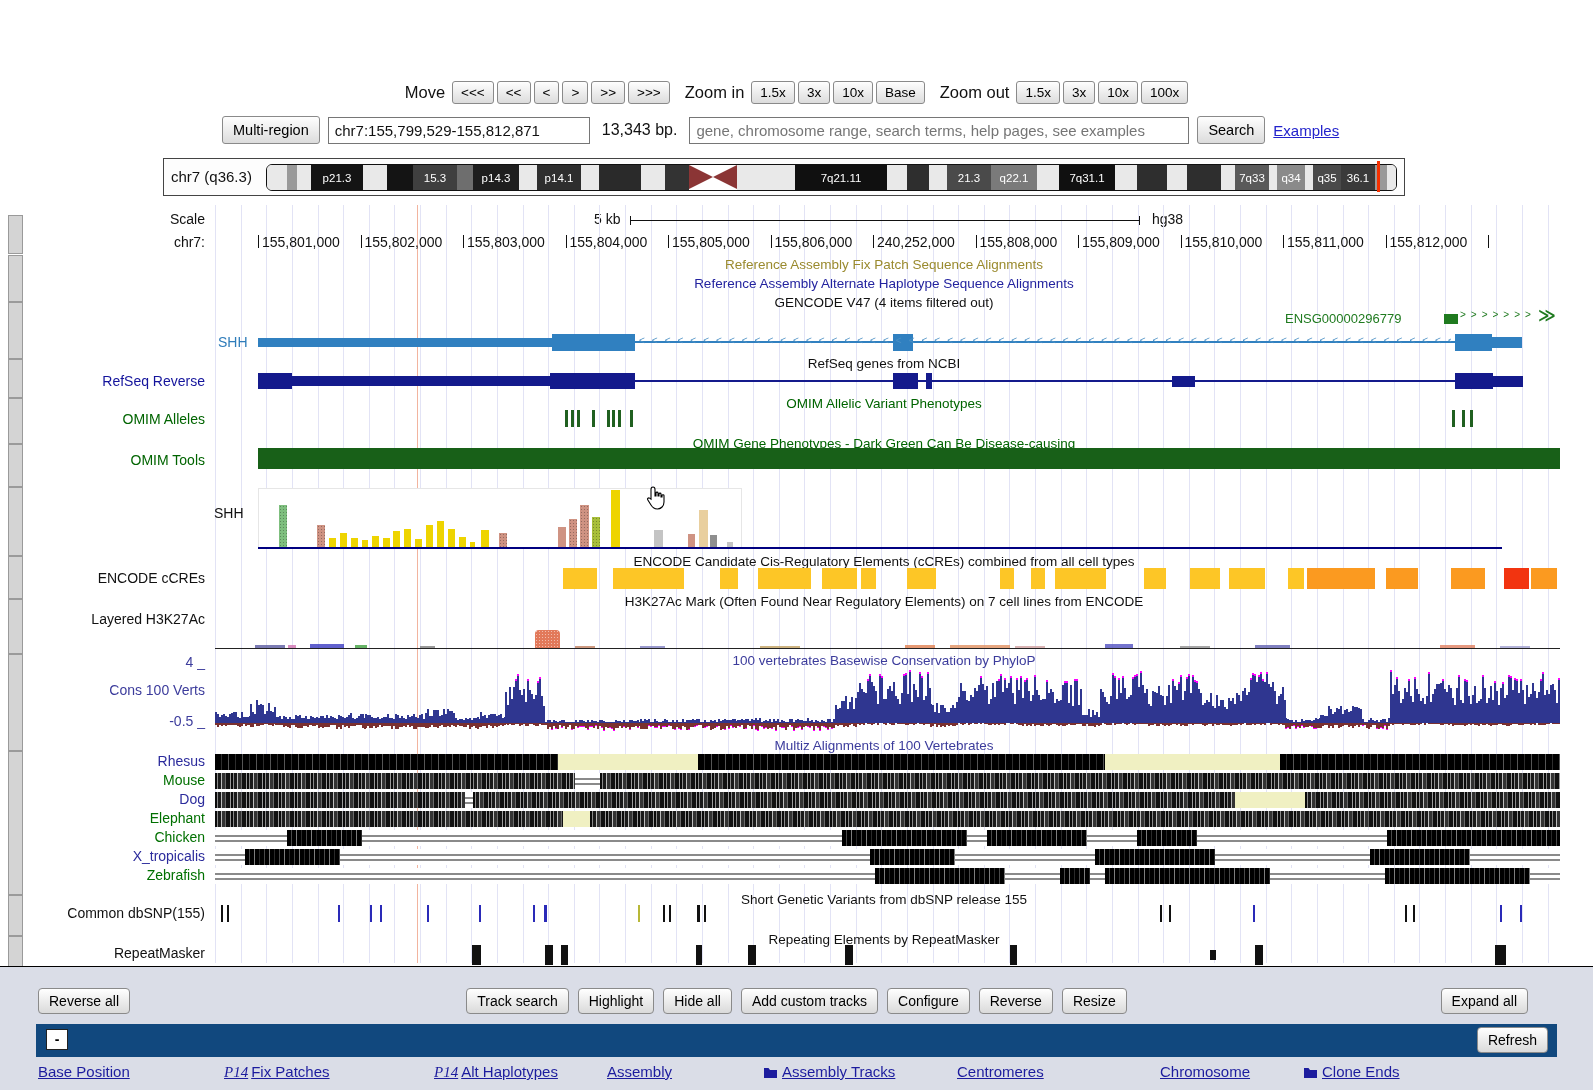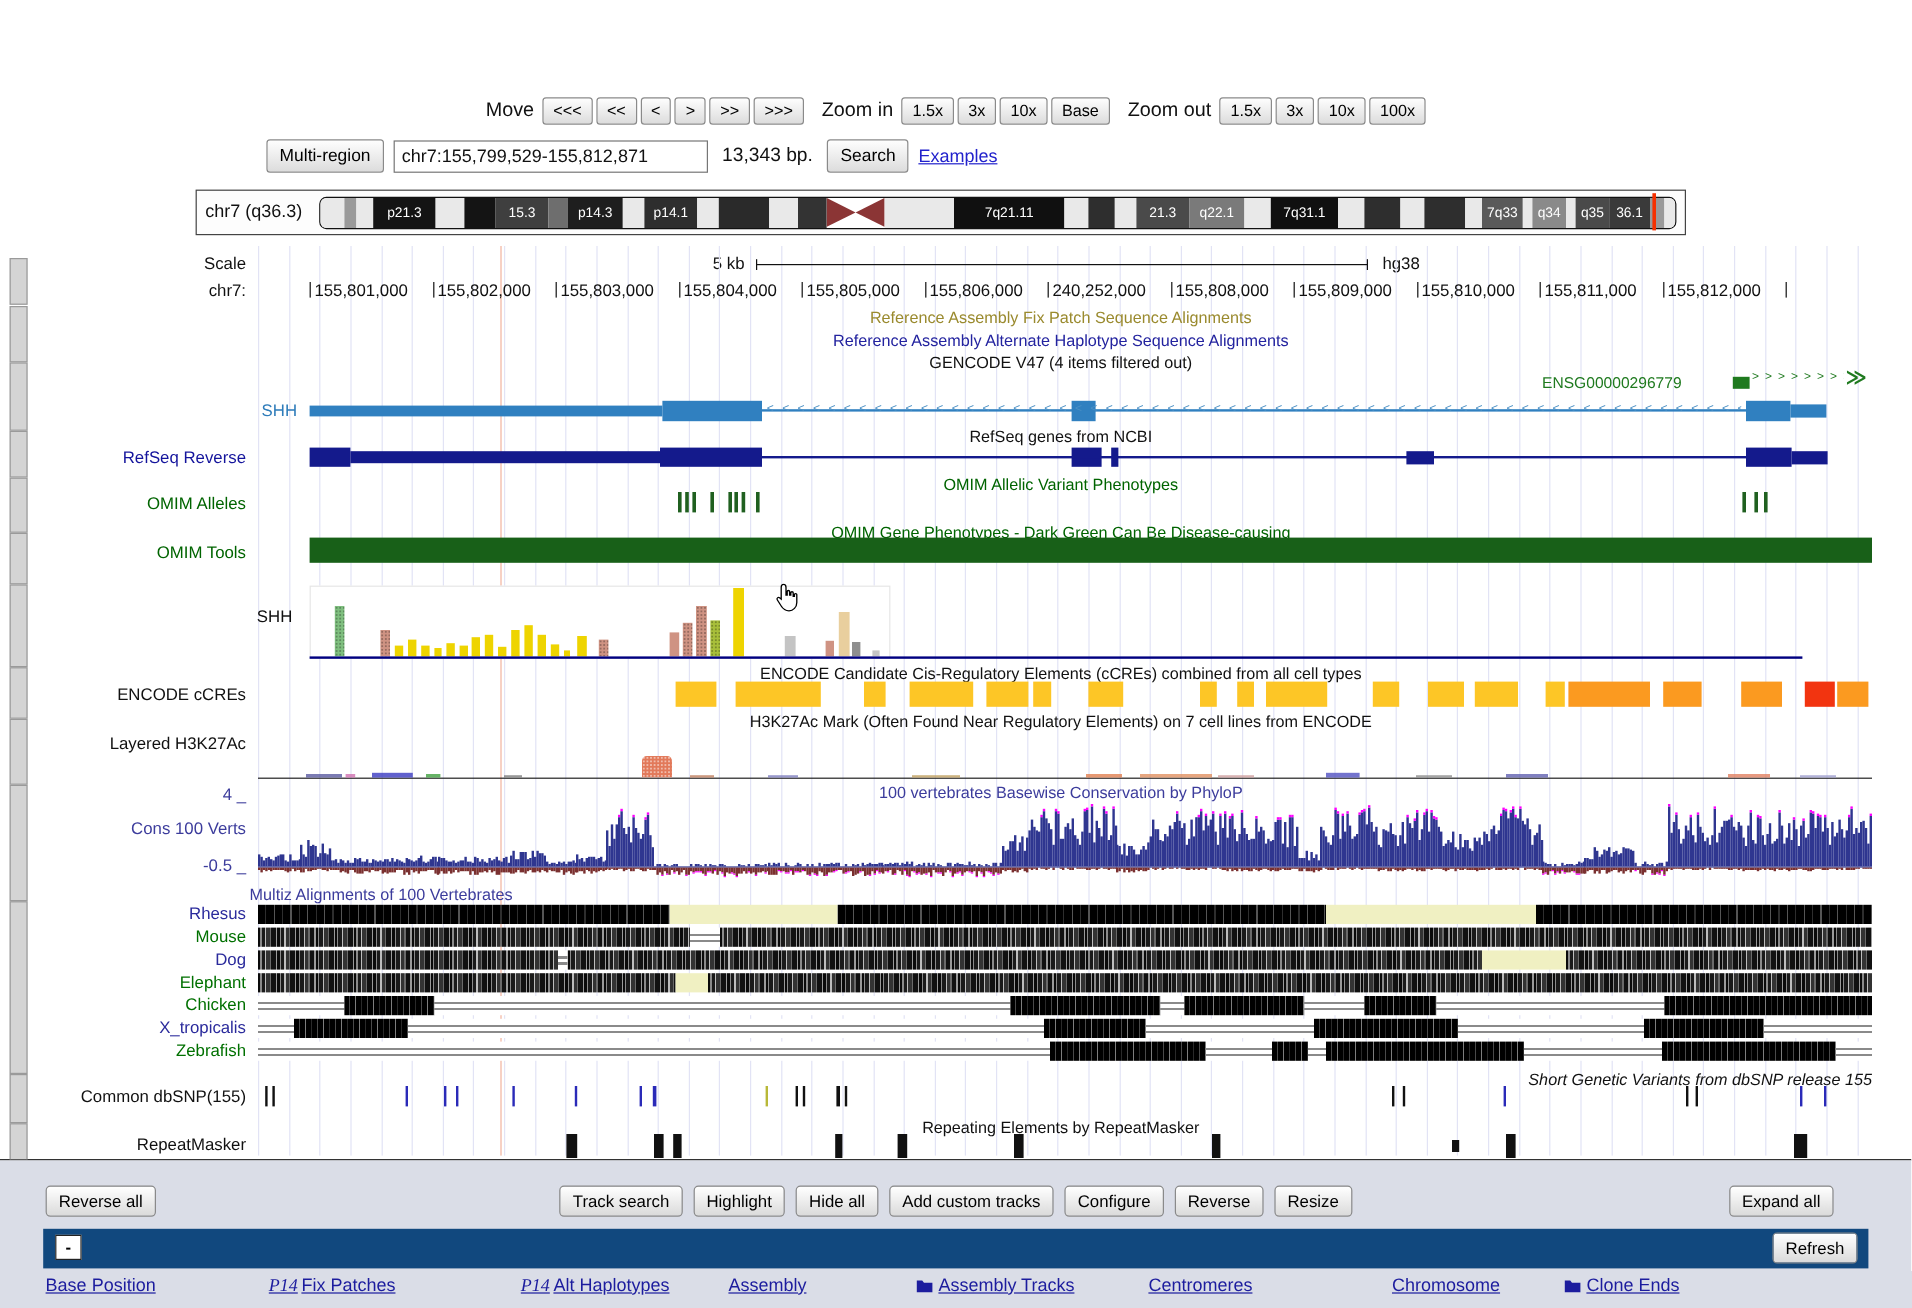--- a/index.html
+++ b/index.html
@@ -82,20 +82,21 @@
         <button class="btn">3x</button>
         <button class="btn">10x</button>
         <button class="btn">100x</button>
       </span>
   </div>
 
   <div class="row2">
     <button class="btn" style="font-size:14.5px;padding:5px 10px;">Multi-region</button>
     <input class="tinput" style="width: 248px;" value="chr7:155,799,529-155,812,871">
     <span class="bp">13,343 bp.</span>
+    <input class="tinput" style="width: 486px; color: rgb(117, 117, 117);" placeholder="gene, chromosome range, search terms, help pages, see examples">
     <button class="btn" style="font-size:14.5px;padding:5px 10px;">Search</button>
     <a class="link">Examples</a>
   </div>
 
   <div class="ideo">
     <span class="ideo-label">chr7 (q36.3)</span>
     <div class="chromo" id="chromo">
         <div class="band" style="position: absolute; left: 0px; width: 20px; background: rgb(233, 233, 233);"></div>
         <div class="band" style="position: absolute; left: 20px; width: 10px; background: rgb(154, 154, 154);"></div>
         <div class="band" style="position: absolute; left: 30px; width: 14px; background: rgb(233, 233, 233);"></div>
@@ -257,22 +258,22 @@
       <div style="position: absolute; top: 740px; font-size: 14px; color: rgb(17, 17, 17); left: 0px; width: 205px; text-align: right; white-space: nowrap;">RepeatMasker</div>
       <div style="position: absolute; left: 208px; width: 1352px; text-align: center; top: 52px; font-size: 13.5px; color: rgb(154, 138, 46); white-space: nowrap;">Reference Assembly Fix Patch Sequence Alignments</div>
       <div style="position: absolute; left: 208px; width: 1352px; text-align: center; top: 71px; font-size: 13.5px; color: rgb(35, 35, 159); white-space: nowrap;">Reference Assembly Alternate Haplotype Sequence Alignments</div>
       <div style="position: absolute; left: 208px; width: 1352px; text-align: center; top: 90px; font-size: 13.5px; color: rgb(17, 17, 17); white-space: nowrap;">GENCODE V47 (4 items filtered out)</div>
       <div style="position: absolute; left: 208px; width: 1352px; text-align: center; top: 151px; font-size: 13.5px; color: rgb(17, 17, 17); white-space: nowrap;">RefSeq genes from NCBI</div>
       <div style="position: absolute; left: 208px; width: 1352px; text-align: center; top: 191px; font-size: 13.5px; color: rgb(0, 100, 0); white-space: nowrap;">OMIM Allelic Variant Phenotypes</div>
       <div style="position: absolute; left: 208px; width: 1352px; text-align: center; top: 231px; font-size: 13.5px; color: rgb(0, 100, 0); white-space: nowrap;">OMIM Gene Phenotypes - Dark Green Can Be Disease-causing</div>
       <div style="position: absolute; left: 208px; width: 1352px; text-align: center; top: 349px; font-size: 13.5px; color: rgb(17, 17, 17); white-space: nowrap;">ENCODE Candidate Cis-Regulatory Elements (cCREs) combined from all cell types</div>
       <div style="position: absolute; left: 208px; width: 1352px; text-align: center; top: 389px; font-size: 13.5px; color: rgb(17, 17, 17); white-space: nowrap;">H3K27Ac Mark (Often Found Near Regulatory Elements) on 7 cell lines from ENCODE</div>
       <div style="position: absolute; left: 208px; width: 1352px; text-align: center; top: 448px; font-size: 13.5px; color: rgb(60, 60, 156); white-space: nowrap;">100 vertebrates Basewise Conservation by PhyloP</div>
-      <div style="position: absolute; left: 208px; width: 1352px; text-align: left; top: 533px; font-size: 13.5px; color: rgb(60, 60, 156); white-space: nowrap;">Multiz Alignments of 100 Vertebrates</div>
-      <div style="position: absolute; left: 208px; width: 1352px; text-align: right; top: 687px; font-size: 13.5px; color: rgb(17, 17, 17); white-space: nowrap; font-style: italic;">Short Genetic Variants from dbSNP release 155</div>
+      <div style="position: absolute; left: 208px; width: 1352px; text-align: center; top: 533px; font-size: 13.5px; color: rgb(60, 60, 156); white-space: nowrap;">Multiz Alignments of 100 Vertebrates</div>
+      <div style="position: absolute; left: 208px; width: 1352px; text-align: center; top: 687px; font-size: 13.5px; color: rgb(17, 17, 17); white-space: nowrap;">Short Genetic Variants from dbSNP release 155</div>
       <div style="position: absolute; left: 208px; width: 1352px; text-align: center; top: 727px; font-size: 13.5px; color: rgb(17, 17, 17); white-space: nowrap;">Repeating Elements by RepeatMasker</div>
       <div style="position: absolute; left: 630px; top: 15px; width: 510px; height: 1px; background: rgb(17, 17, 17);"></div>
       <div style="position: absolute; left: 630px; top: 11px; width: 1px; height: 9px; background: rgb(17, 17, 17);"></div>
       <div style="position: absolute; left: 1139px; top: 11px; width: 1px; height: 9px; background: rgb(17, 17, 17);"></div>
       <div style="position: absolute; left: 258px; top: 30px; width: 1px; height: 13px; background: rgb(17, 17, 17);"></div>
       <div style="position: absolute; left: 262px; top: 29px; font-size: 14px; color: rgb(17, 17, 17); white-space: nowrap;">155,801,000</div>
       <div style="position: absolute; left: 360.5px; top: 30px; width: 1px; height: 13px; background: rgb(17, 17, 17);"></div>
       <div style="position: absolute; left: 364.5px; top: 29px; font-size: 14px; color: rgb(17, 17, 17); white-space: nowrap;">155,802,000</div>
       <div style="position: absolute; left: 463px; top: 30px; width: 1px; height: 13px; background: rgb(17, 17, 17);"></div>
       <div style="position: absolute; left: 467px; top: 29px; font-size: 14px; color: rgb(17, 17, 17); white-space: nowrap;">155,803,000</div>

